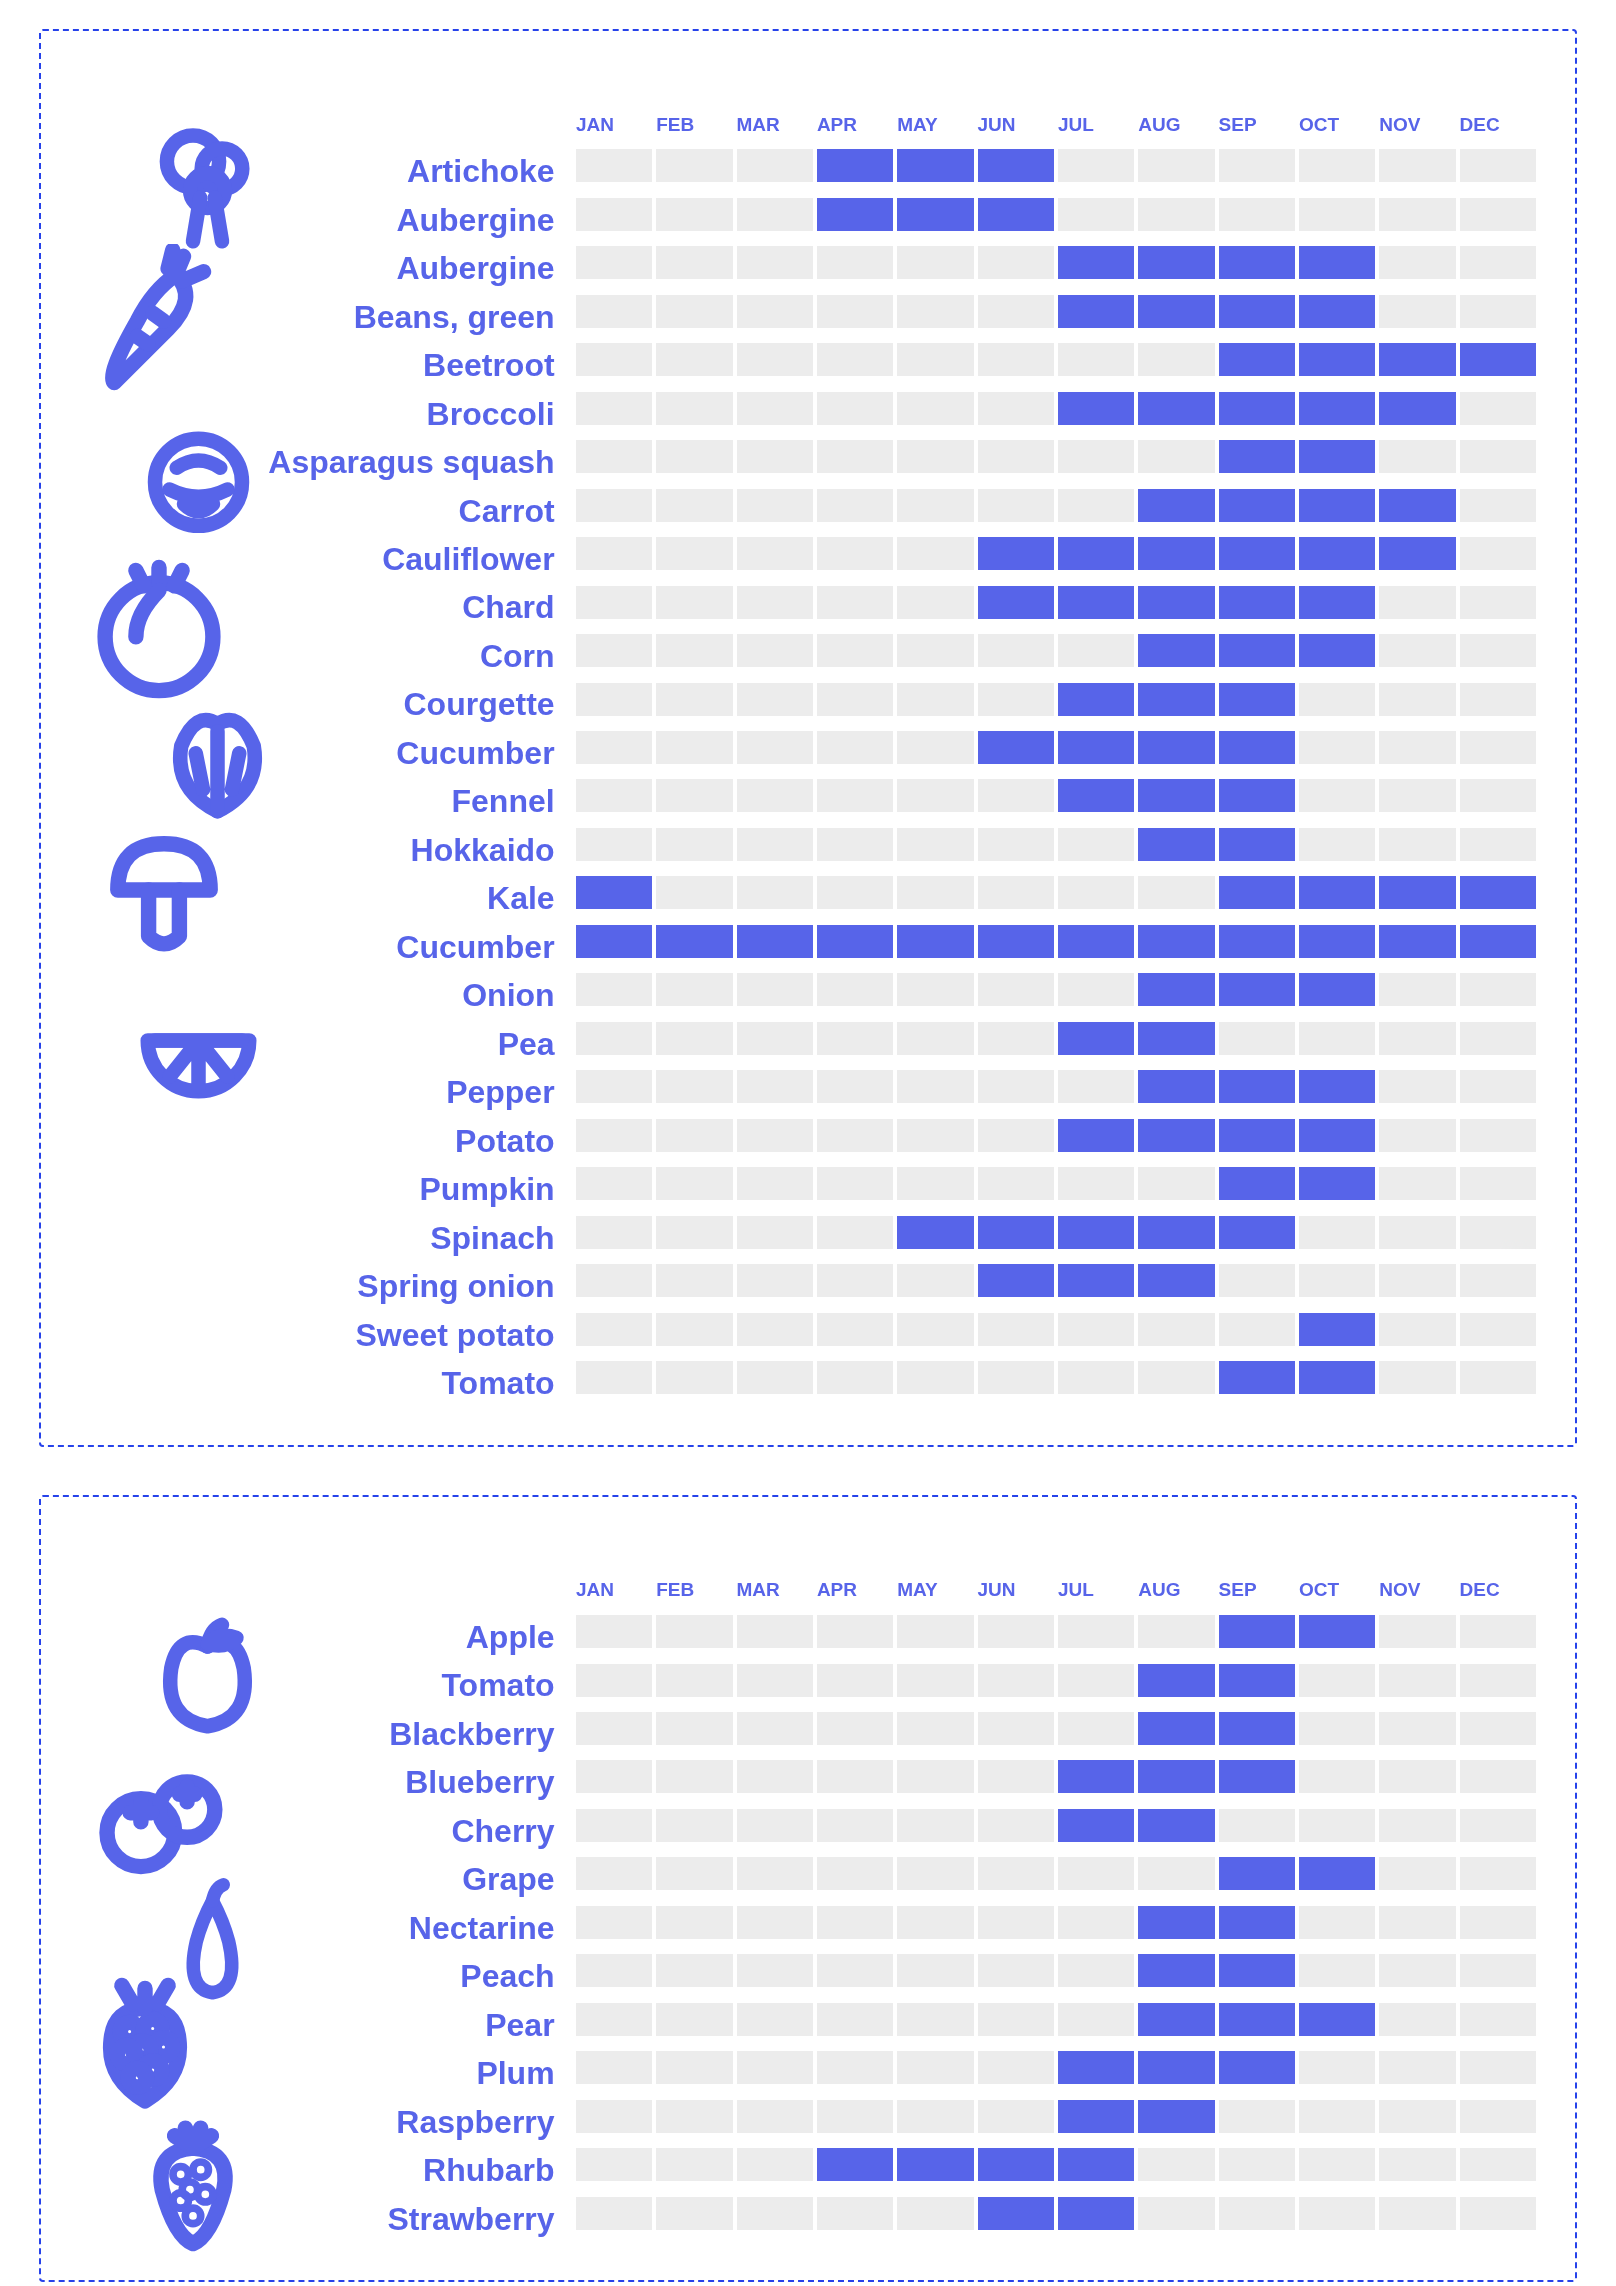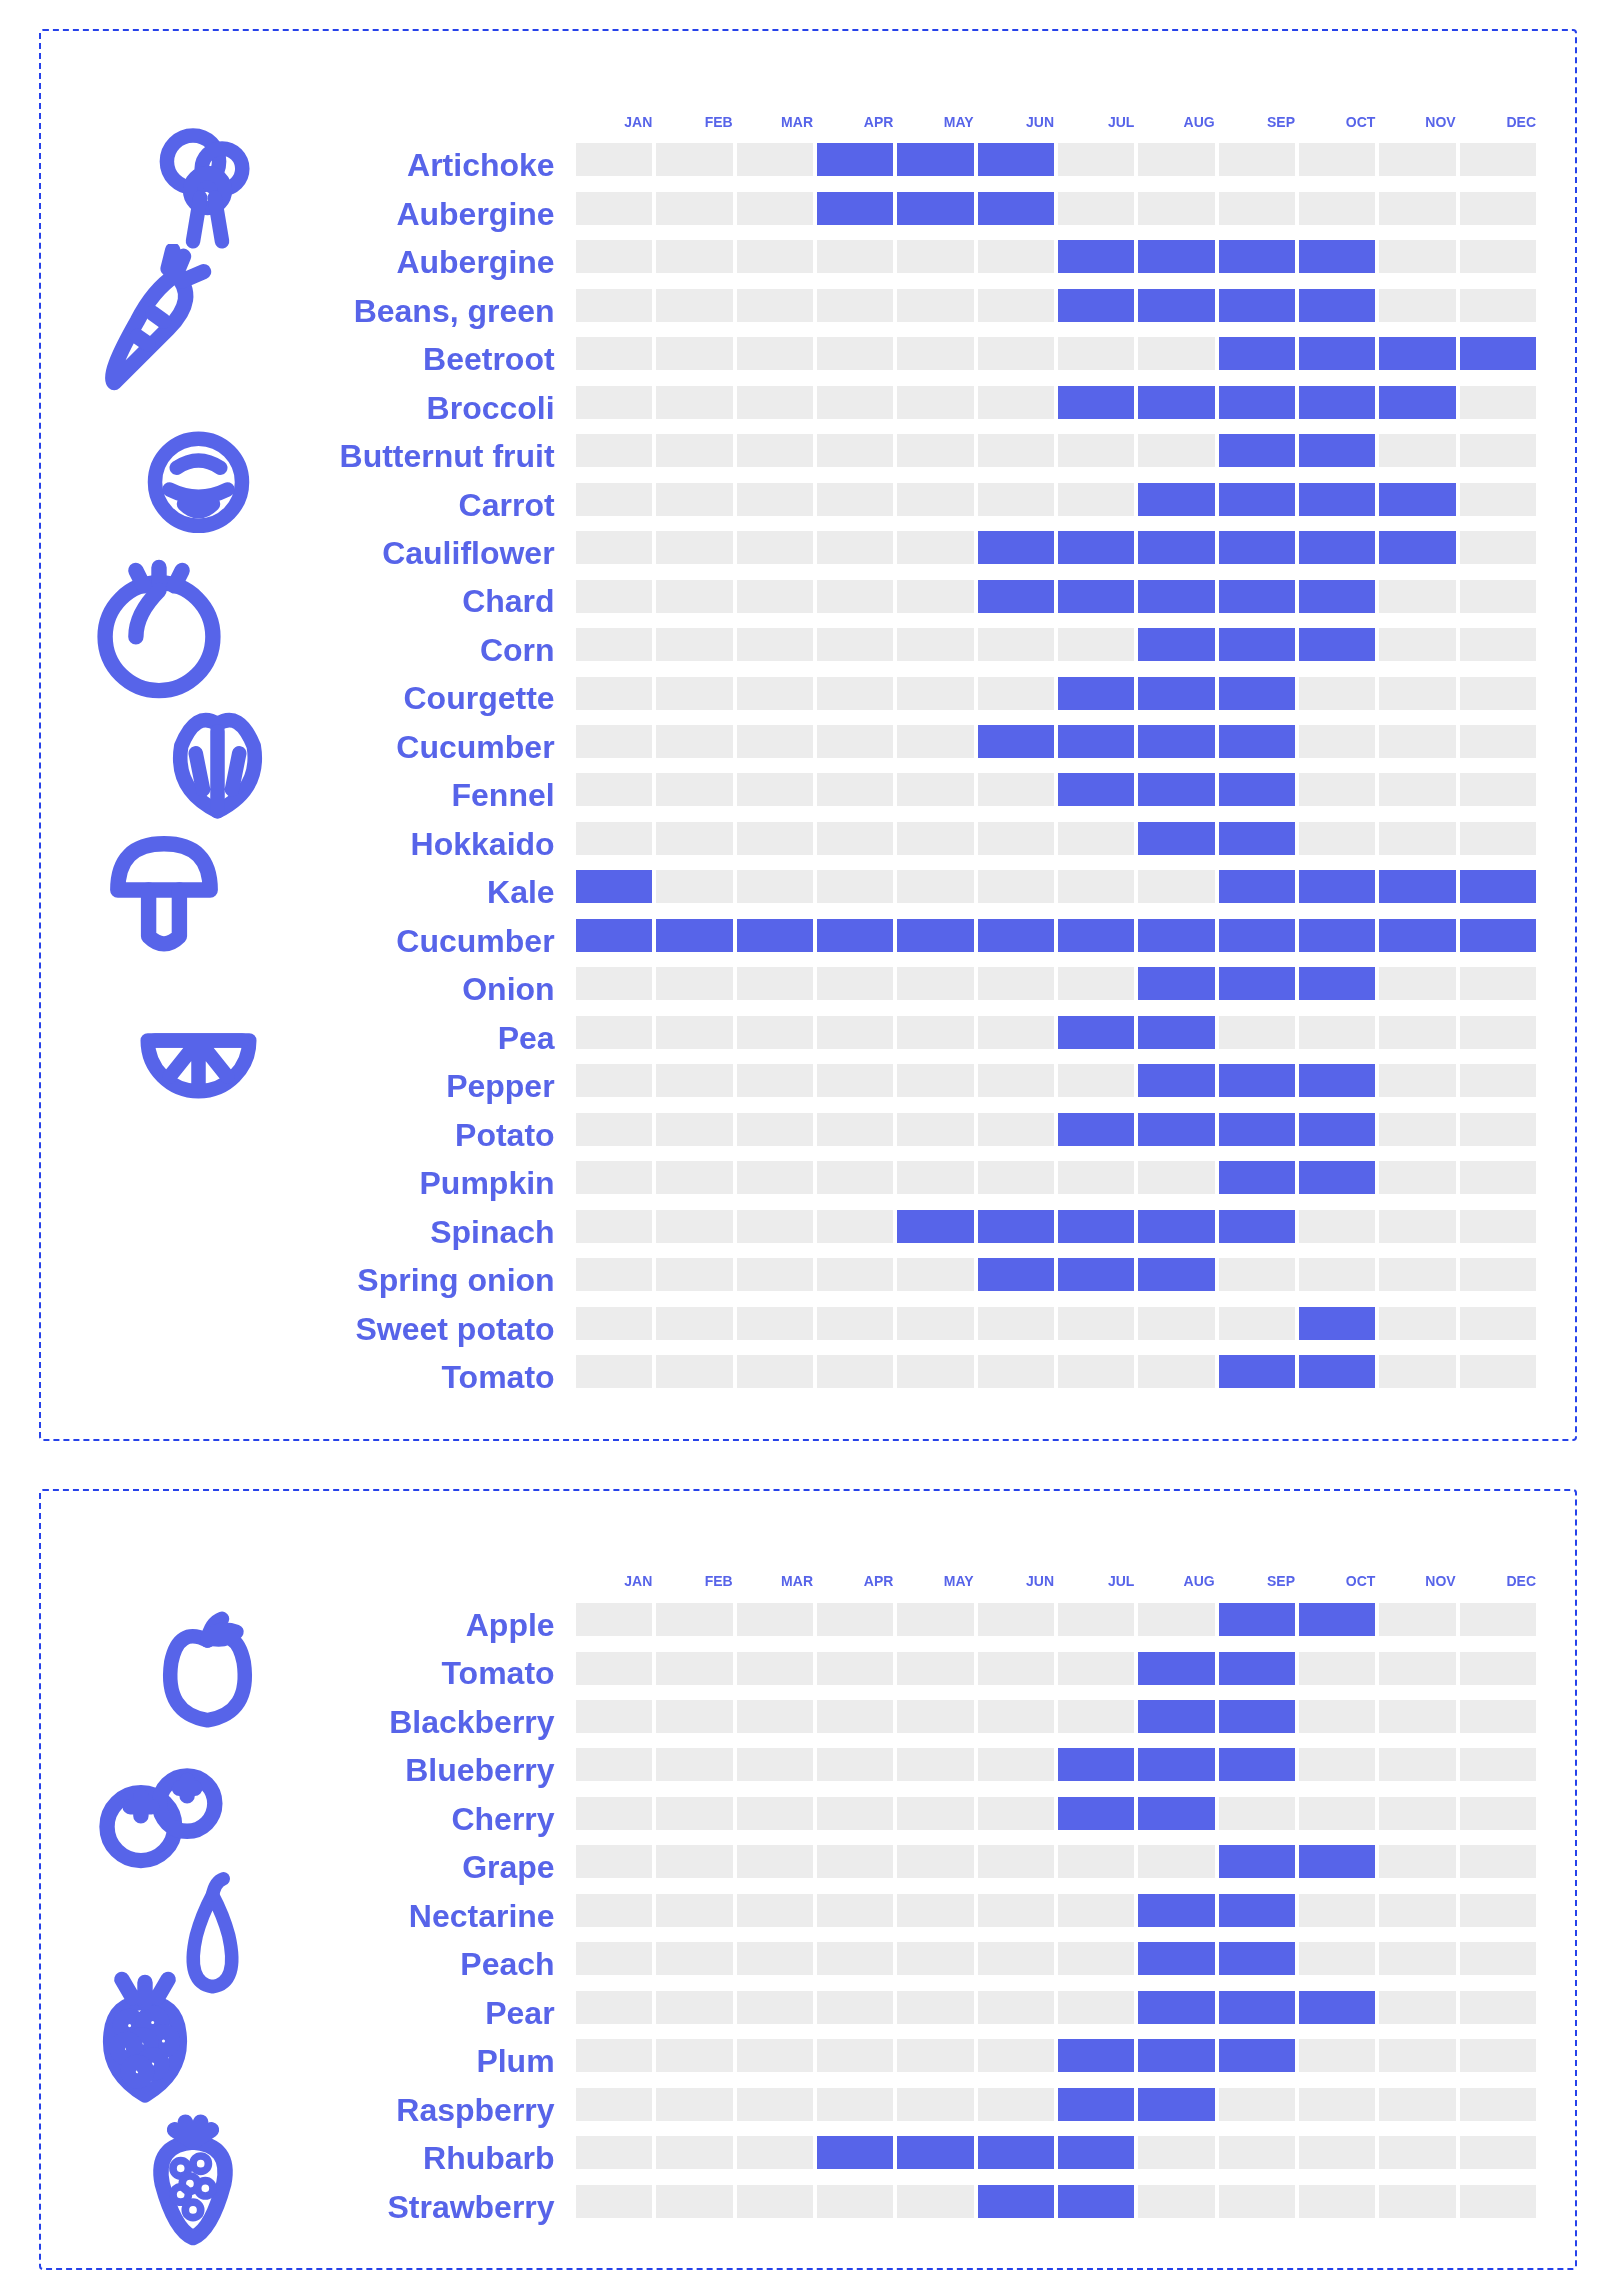--- a/index.html
+++ b/index.html
@@ -34,23 +34,23 @@
     white-space:nowrap;
     letter-spacing:0.5px;
   }
   .grid{
     display:grid;
     grid-template-columns: 328px repeat(12, 1fr);
     gap:3.9px 3.9px;
     margin-left:164px;
   }
   .hdr{
-    font-size:14px;
+    font-size:19px;
     font-weight:800;
-    text-align:right;
+    text-align:left;
     padding:5.8px 0 9.7px;
   }
   .row-label{
     font-size:32px;
     font-weight:800;
     text-align:right;
     padding:3.9px 17.4px 3.9px 0;
     line-height:1.15;
     white-space:nowrap;
   }
@@ -201,21 +201,21 @@
       <div class="cell"></div>
       <div class="cell"></div>
       <div class="cell"></div>
       <div class="cell"></div>
       <div class="cell on"></div>
       <div class="cell on"></div>
       <div class="cell on"></div>
       <div class="cell on"></div>
       <div class="cell on"></div>
       <div class="cell"></div>
-      <div class="row-label">Butternut fruit</div>
+      <div class="row-label">Asparagus squash</div>
       <div class="cell"></div>
       <div class="cell"></div>
       <div class="cell"></div>
       <div class="cell"></div>
       <div class="cell"></div>
       <div class="cell"></div>
       <div class="cell"></div>
       <div class="cell"></div>
       <div class="cell on"></div>
       <div class="cell on"></div>

